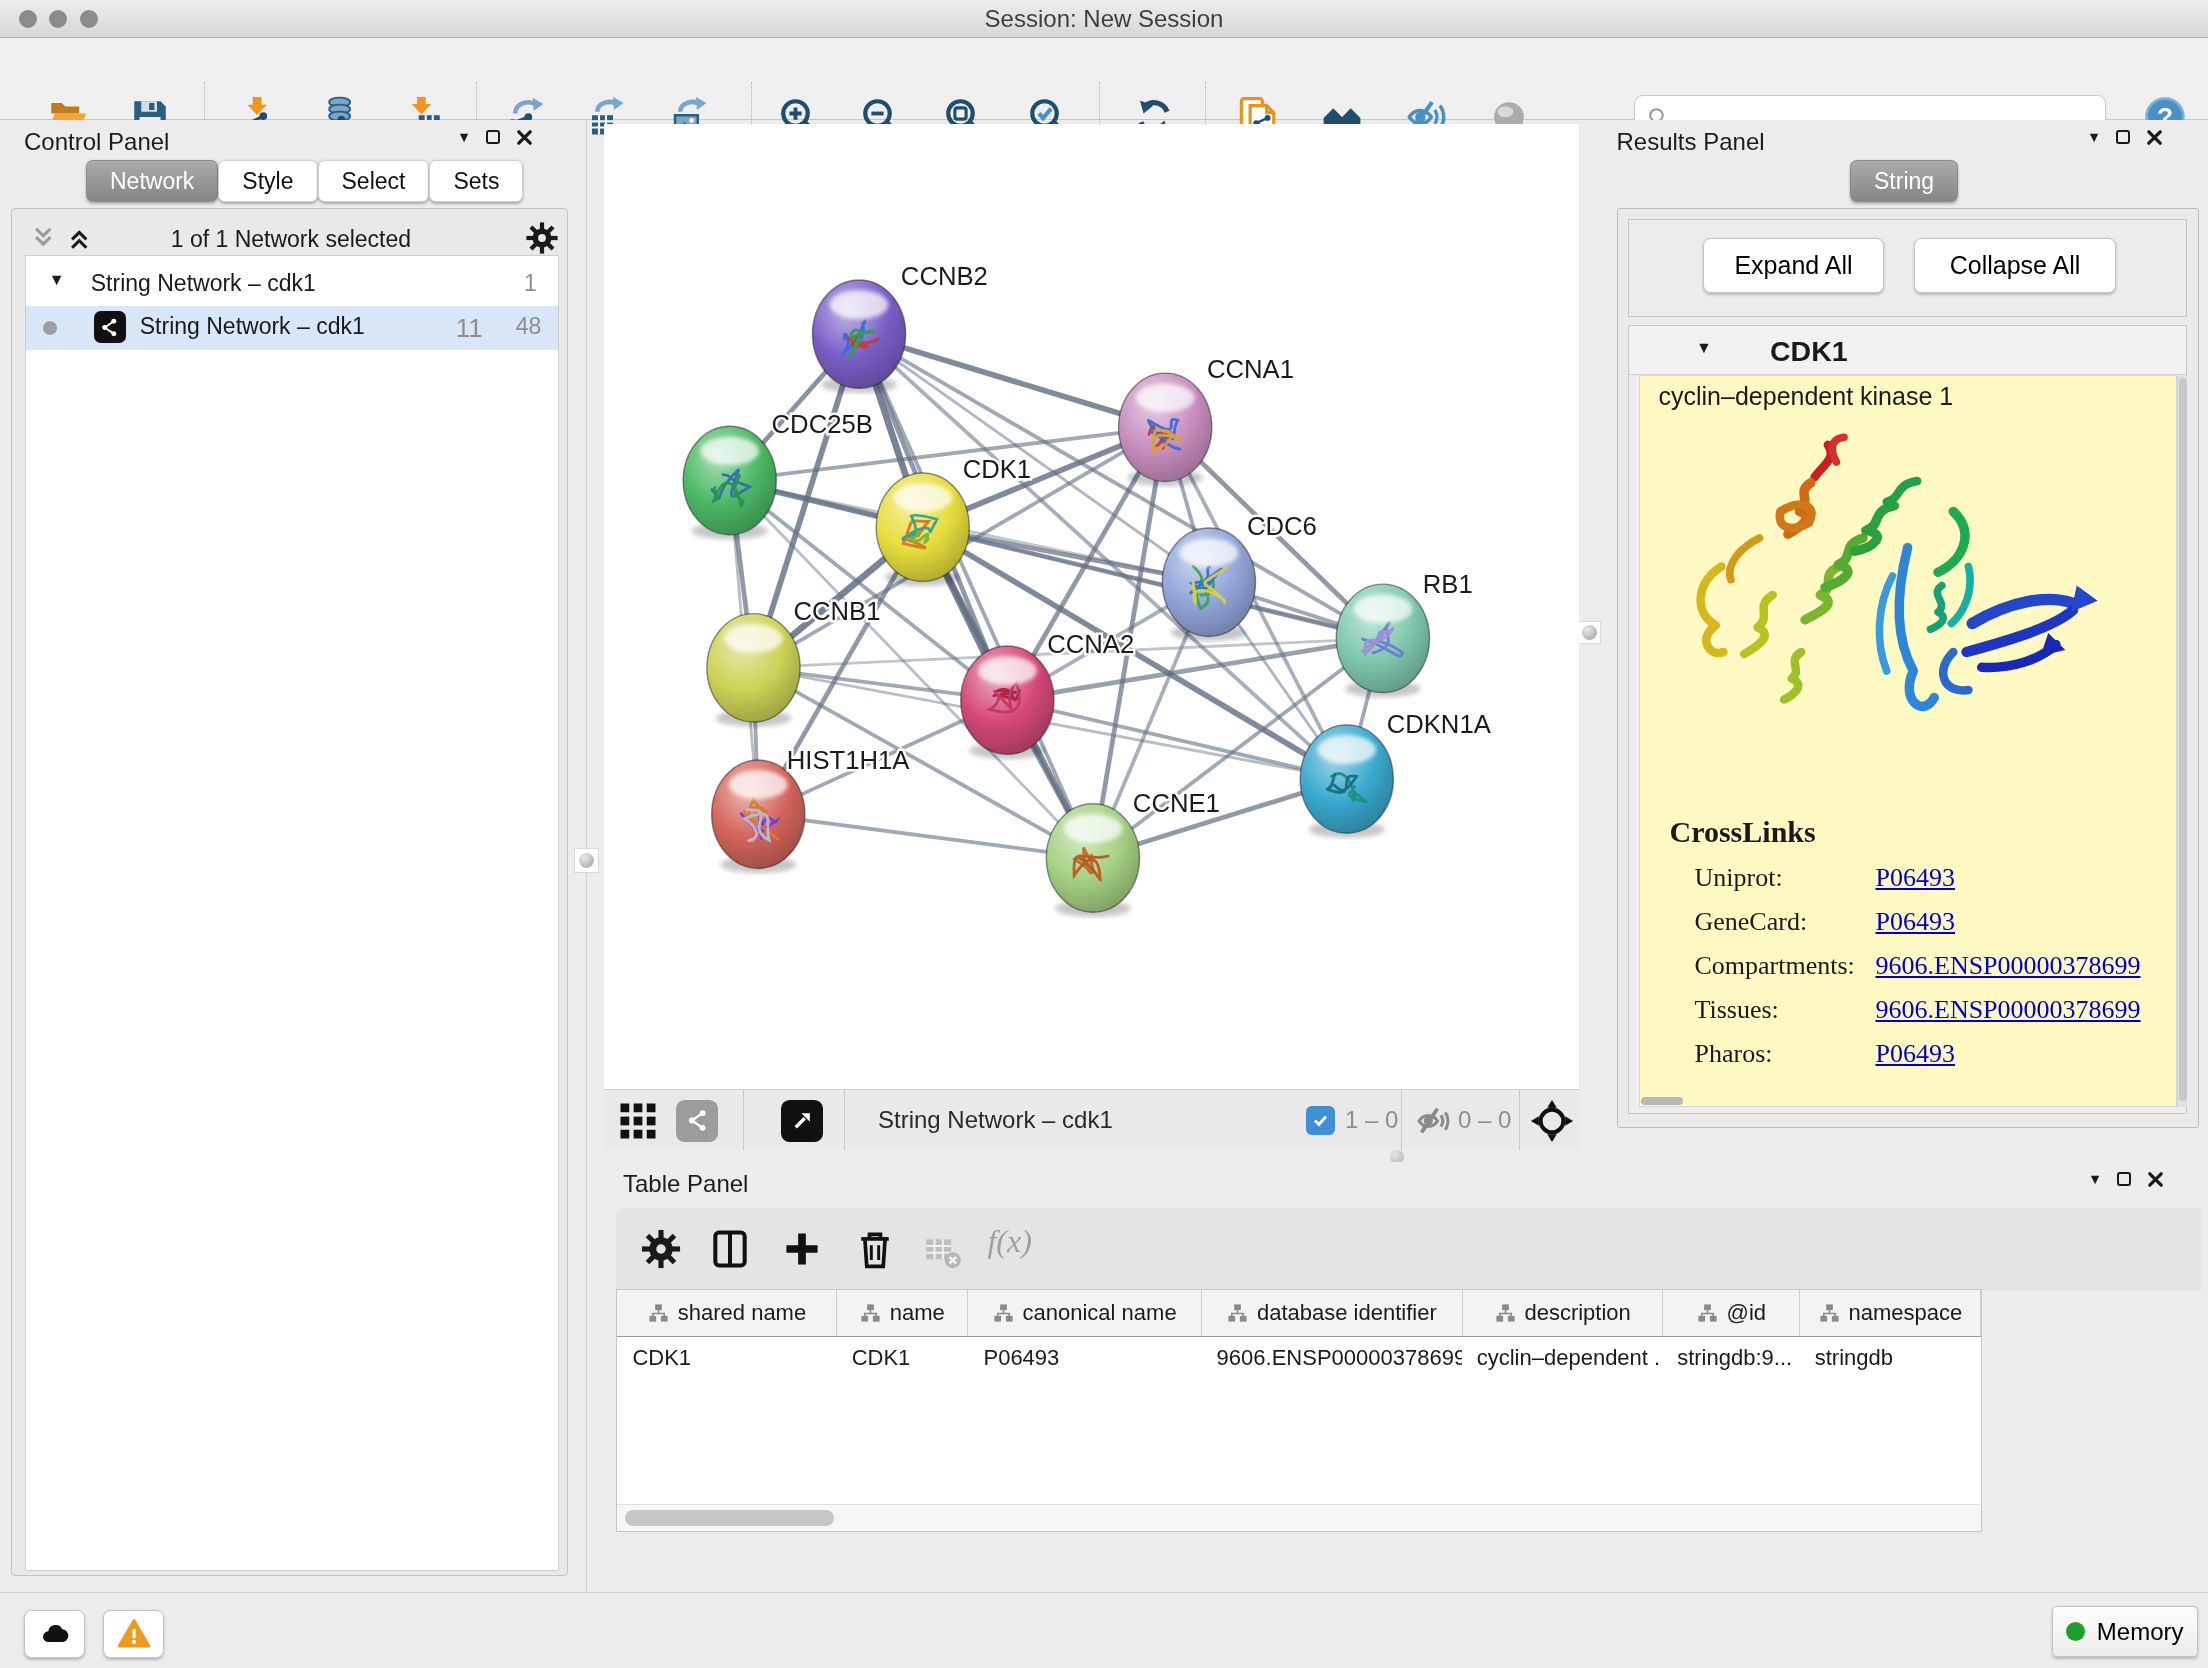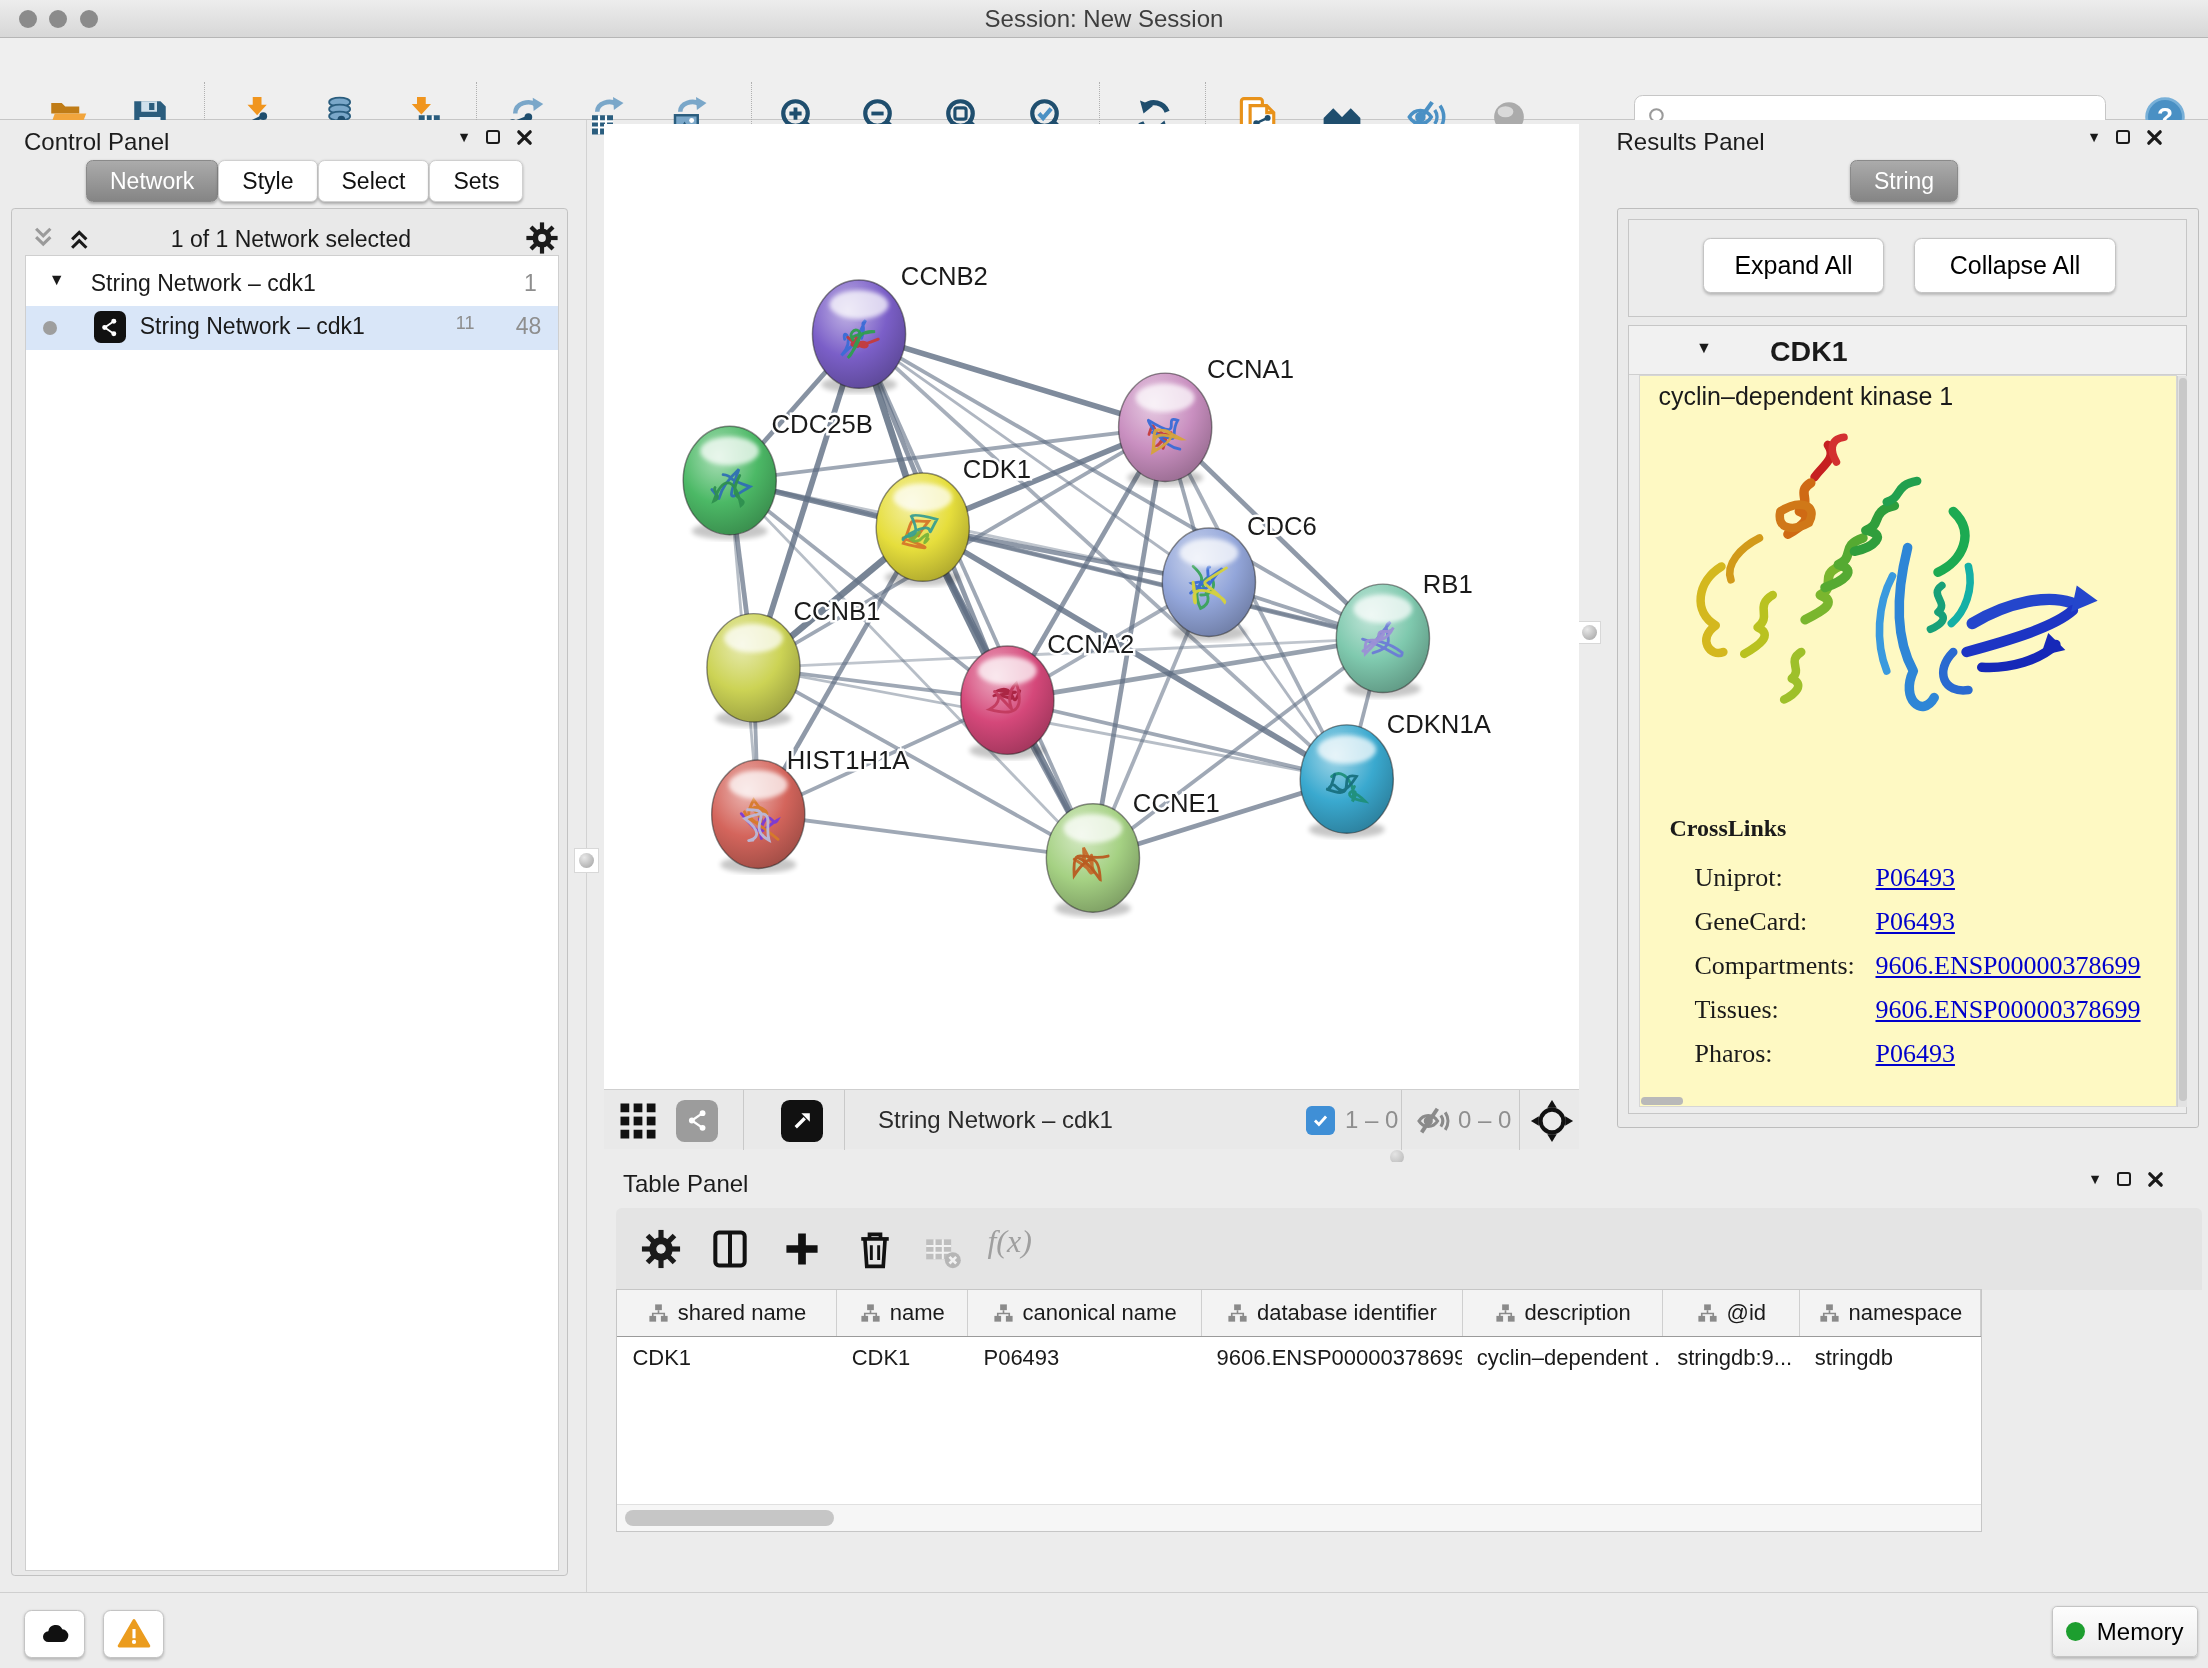--- a/index.html
+++ b/index.html
@@ -279,21 +279,21 @@
             <svg style="width:23px;height:23px" viewBox="0 0 24 24">
               <g fill="#fff">
                 <circle cx="7" cy="12" r="2.6"></circle>
                 <circle cx="16.5" cy="5.5" r="2.6"></circle>
                 <circle cx="16.5" cy="18.5" r="2.6"></circle>
               </g>
               <path d="M7 12l9.5-6.5M7 12l9.5 6.5" stroke="#fff" stroke-width="2"></path>
             </svg>
           </span>
         <span class="abs" style="left:114px;top:7.6px;font-size:23px">String Network – cdk1</span>
-        <span class="abs gray" style="left:430px;top:7.6px;font-size:18px">11</span>
+        <span class="abs gray" style="left:430px;top:7.6px;font-size:26px">11</span>
         <span class="abs gray" style="left:490px;top:7.6px;font-size:23px">48</span>
       </div>
     </div>
   </div>
 </div>
 
 <div class="abs grip" style="left:574px;top:848px;width:25px;height:25px">
     <span class="gripdot"></span>
   </div>
 <div class="abs grip" style="left:1578px;top:621px;width:23px;height:23px">
@@ -624,21 +624,21 @@
             <path d="M316 150c6 24-4 48-18 60" stroke="#14b0a6" stroke-width="8"></path>
             <path d="M300 240c-20 20-10 44 16 40" stroke="#2a6ad0" stroke-width="9"></path>
             <path d="M320 210c40-24 80-30 104-22" stroke="#2446cc" stroke-width="12"></path>
             <path d="M314 240c44-12 92-26 112-44" stroke="#1d35c4" stroke-width="11"></path>
             <polygon points="430,170 452,186 424,198" fill="#2446cc"></polygon>
             <path d="M330 256c30 2 62-8 78-24" stroke="#1628b8" stroke-width="10"></path>
             <polygon points="400,220 418,238 392,244" fill="#1628b8"></polygon>
           </g>
         </svg>
 
-        <div class="abs serif" style="left:30px;top:439px;font-size:24px;font-weight:bold">CrossLinks</div>
+        <div class="abs serif" style="left:30px;top:439px;font-size:30px;font-weight:bold">CrossLinks</div>
         <div class="abs serif" id="xlinks" style="left:55px;top:480px;width:476px">
             <div class="xrow">
               <span class="xl">Uniprot:</span>
               <span class="link" style="color: rgb(0, 0, 204);">P06493</span>
             </div>
             <div class="xrow">
               <span class="xl">GeneCard:</span>
               <span class="link" style="color: rgb(0, 0, 204);">P06493</span>
             </div>
             <div class="xrow">

